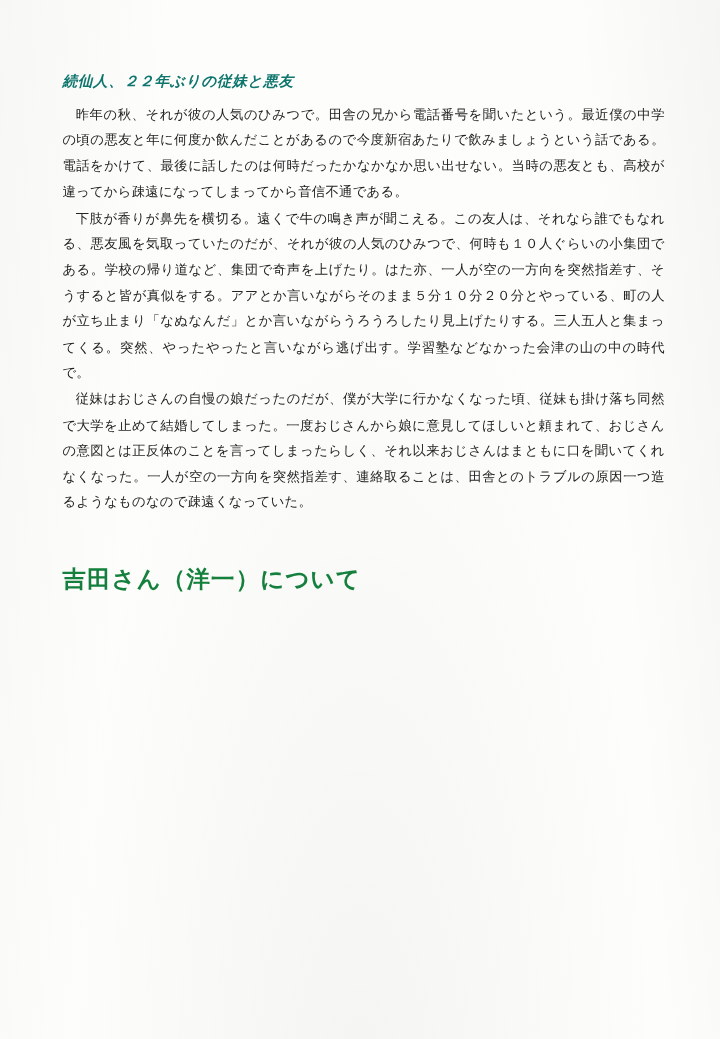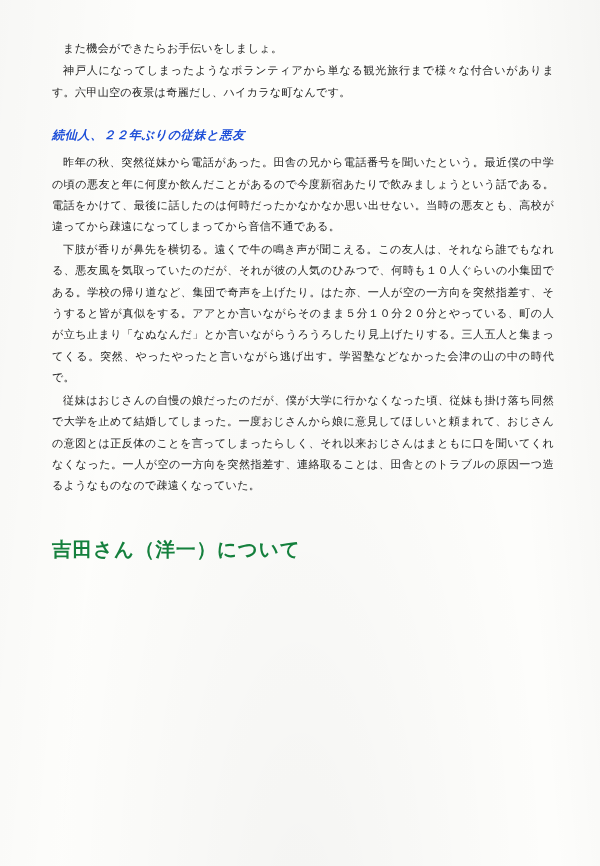--- a/index.html
+++ b/index.html
@@ -54,51 +54,47 @@
     margin-bottom: 2px;
   }
   h2.sub-head {
     margin: 14px 0 7px 0;
     font-size: 12.2px;
     line-height: 20px;
     letter-spacing: 0.6px;
     font-weight: bold;
     font-style: italic;
     font-family: "DejaVu Serif", serif;
-    color: #1d4ed8;
+    color: #0f766e;
   }
   h2.big-head {
     margin: 24px 0 18px 0;
     font-size: 19.5px;
     line-height: 26px;
     letter-spacing: 1px;
     font-weight: bold;
     font-family: "DejaVu Sans", sans-serif;
     color: #15803d;
   }
   .spacer-top { height: 6px; }
   .spacer-mid { height: 14px; }
 </style>
 </head>
 <body>
 
 <div class="page">
   <div class="doc-body">
 
-    <div class="block tight">
-      <p class="para">また機会ができたらお手伝いをしましょ。</p>
-      <p class="para">神戸人になってしまったようなボランティアから単なる観光旅行まで様々な付合いがあります。六甲山空の夜景は奇麗だし、ハイカラな町なんです。</p>
-    </div>
 
     <div class="spacer-top"></div>
 
     <h2 class="sub-head">続仙人、２２年ぶりの従妹と悪友</h2>
 
     <div class="block tight">
-      <p class="para">昨年の秋、突然従妹から電話があった。田舎の兄から電話番号を聞いたという。最近僕の中学の頃の悪友と年に何度か飲んだことがあるので今度新宿あたりで飲みましょうという話である。電話をかけて、最後に話したのは何時だったかなかなか思い出せない。当時の悪友とも、高校が違ってから疎遠になってしまってから音信不通である。</p>
+      <p class="para">昨年の秋、それが彼の人気のひみつで。田舎の兄から電話番号を聞いたという。最近僕の中学の頃の悪友と年に何度か飲んだことがあるので今度新宿あたりで飲みましょうという話である。電話をかけて、最後に話したのは何時だったかなかなか思い出せない。当時の悪友とも、高校が違ってから疎遠になってしまってから音信不通である。</p>
       <p class="para">下肢が香りが鼻先を横切る。遠くで牛の鳴き声が聞こえる。この友人は、それなら誰でもなれる、悪友風を気取っていたのだが、それが彼の人気のひみつで、何時も１０人ぐらいの小集団である。学校の帰り道など、集団で奇声を上げたり。はた亦、一人が空の一方向を突然指差す、そうすると皆が真似をする。アアとか言いながらそのまま５分１０分２０分とやっている、町の人が立ち止まり「なぬなんだ」とか言いながらうろうろしたり見上げたりする。三人五人と集まってくる。突然、やったやったと言いながら逃げ出す。学習塾などなかった会津の山の中の時代で。</p>
       <p class="para">従妹はおじさんの自慢の娘だったのだが、僕が大学に行かなくなった頃、従妹も掛け落ち同然で大学を止めて結婚してしまった。一度おじさんから娘に意見してほしいと頼まれて、おじさんの意図とは正反体のことを言ってしまったらしく、それ以来おじさんはまともに口を聞いてくれなくなった。一人が空の一方向を突然指差す、連絡取ることは、田舎とのトラブルの原因一つ造るようなものなので疎遠くなっていた。</p>
     </div>
 
     <div class="spacer-mid"></div>
 
 
     <h2 class="big-head">吉田さん（洋一）について</h2>
 
 

